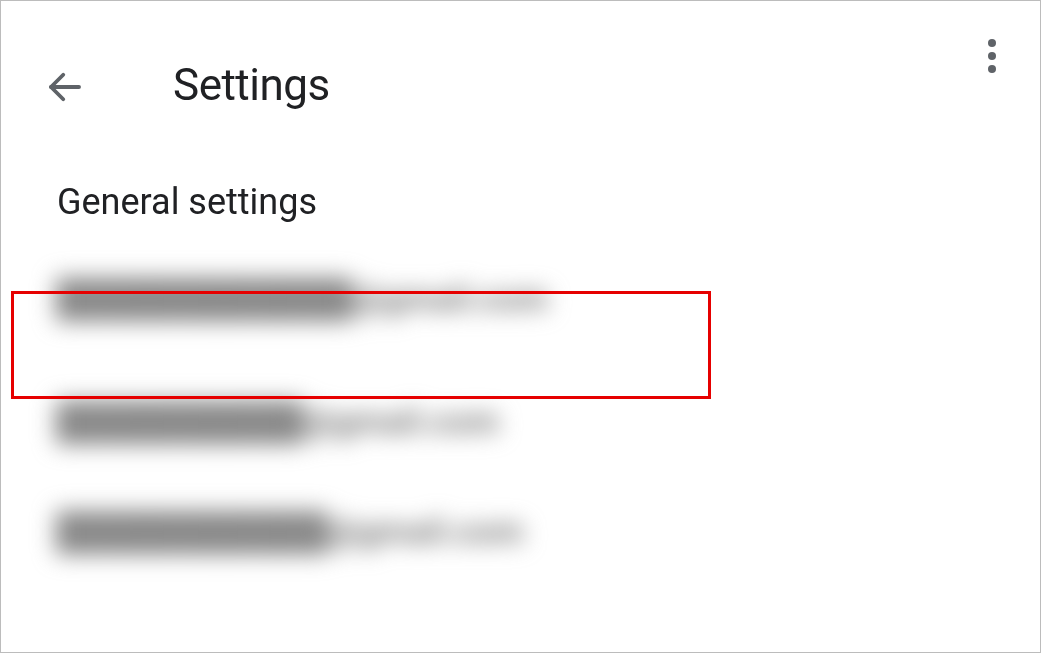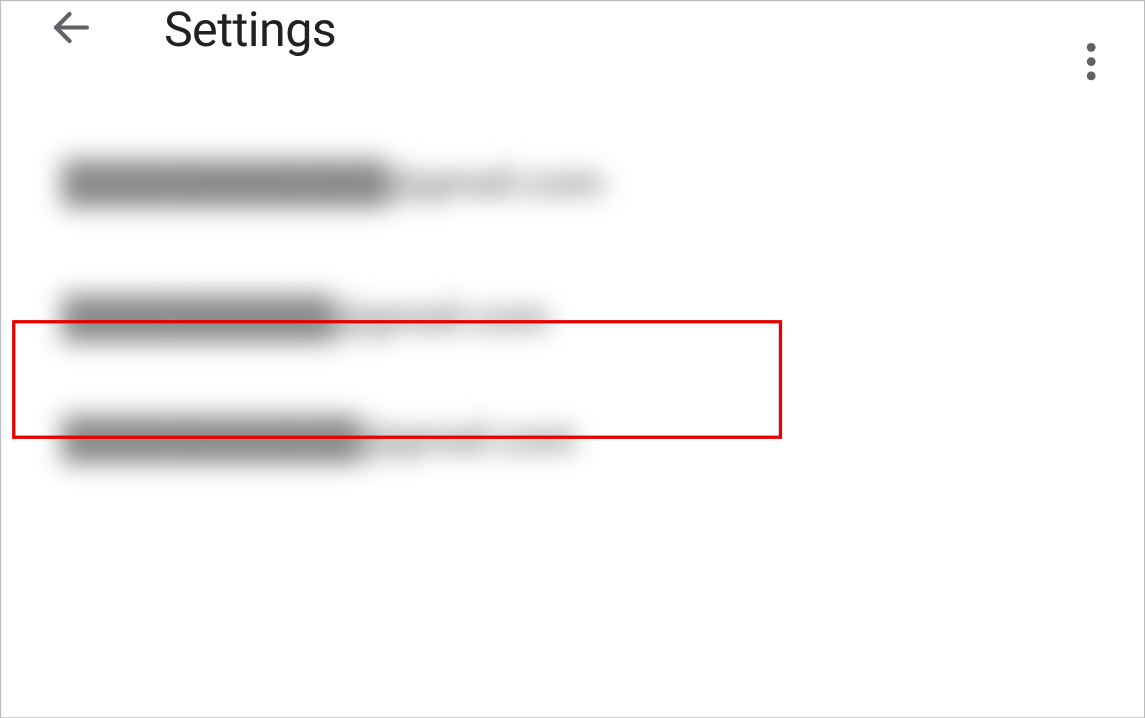--- a/index.html
+++ b/index.html
@@ -7,24 +7,25 @@
     font-family: 'Roboto', 'Segoe UI', Arial, sans-serif;
     background: #fff;
     width: 1041px;
     height: 653px;
     border: 1px solid #bcbcbc;
     position: relative;
     overflow: hidden;
   }
   .header {
     display: flex;
-    align-items: flex-start;
+    align-items: flex-end;
     height: 110px;
     padding: 0 24px 0 40px;
     position: relative;
+    gap: 24px;
   }
   .back-btn {
     width: 48px;
     height: 48px;
     display: flex;
     align-items: center;
     justify-content: center;
     cursor: pointer;
     color: #5f6368;
   }
@@ -106,20 +107,23 @@
   <div class="more-btn">
     <svg width="10" height="38" viewBox="0 0 10 38">
       <circle cx="5" cy="6" r="4" fill="#5f6368"></circle>
       <circle cx="5" cy="19" r="4" fill="#5f6368"></circle>
       <circle cx="5" cy="32" r="4" fill="#5f6368"></circle>
     </svg>
   </div>
 </div>
 
 <div class="content">
+  <div class="list-item general">
+    <span>General settings</span>
+  </div>
 
   <div class="account-row">
     <span class="blurred acct1">████████████@gmail.com</span>
   </div>
 
   <div class="account-row">
     <span class="blurred acct2">██████████@gmail.com</span>
   </div>
 
   <div class="account-row">

